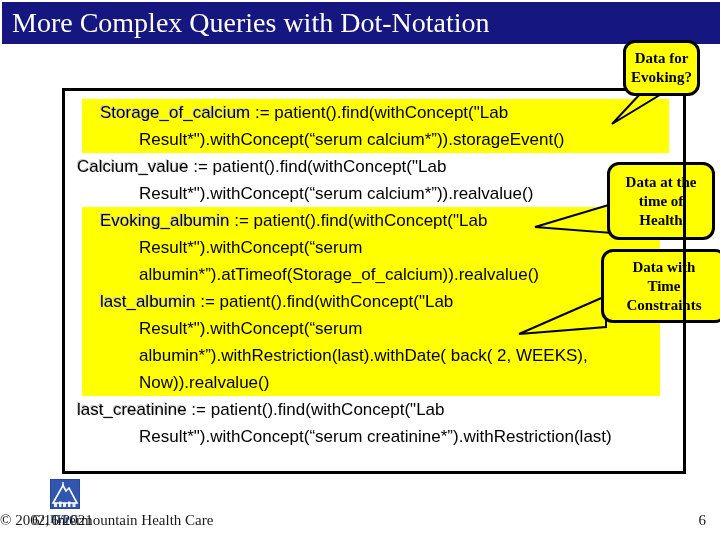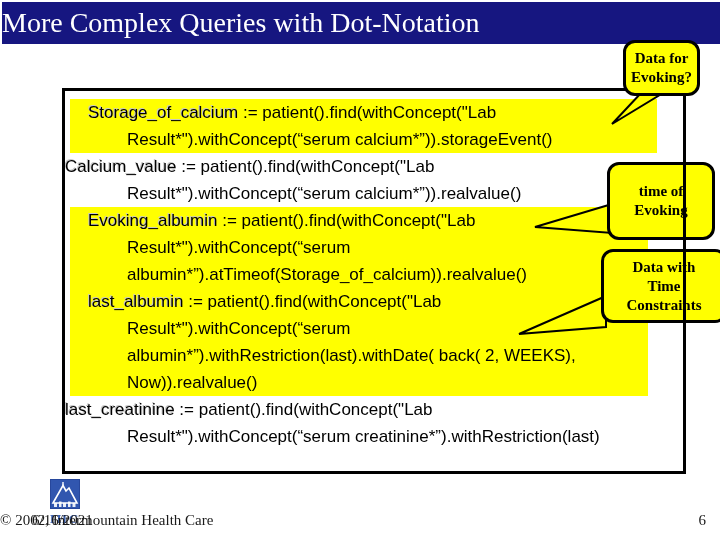--- a/index.html
+++ b/index.html
@@ -8,26 +8,26 @@
     background:#ffffff; font-family:"Liberation Sans", sans-serif;
   }
 
   
   .header {
     position:absolute; left:2px; top:2px; right:0; height:42px;
     background:var(--header_bg,#161680);
   }
   .header .title {
     font-family:"Liberation Serif", serif; font-size:28px; color:#ffffff;
-    line-height:42px; white-space:nowrap;
+    line-height:42px; padding-left:10px; white-space:nowrap;
   }
 
   
   .panel {
-    position:absolute; left:62px; top:88px; width:624px; height:386px;
+    position:absolute; left:74px; top:88px; width:624px; height:386px;
     background:#ffffff; box-sizing:border-box; z-index:1;
   }
   .code { position:absolute; left:3px; top:3px; right:3px; bottom:3px; padding-top:8px;
           font-size:17px; color:#000; }
   .code-line { height:27px; line-height:27px; white-space:nowrap; }
   .code-line.first  { }
   .code-line.indent { padding-left:62px; }
   .hl { background:var(--highlight,#ffff00); margin-left:5px; }
   .hl .code-line.first  { padding-left:18px; }
   .hl .code-line.indent { padding-left:57px; }
@@ -101,22 +101,23 @@
     <div class="code-line indent">Result*").withConcept(“serum creatinine*”).withRestriction(last)</div>
   </div>
 </div>
 
 <svg class="tails tails-low">
   <polygon class="tail" points="612,204 535,227 612,233"></polygon>
   <polygon class="tail" points="606,296 519,334 606,327"></polygon>
 </svg>
 
 <div class="callout c2">
+  <div>Data at the</div>
   <div>time of</div>
-  <div>Evoking</div>
+  <div>Health</div>
 </div>
 <div class="callout c3">
   <div>Data with</div>
   <div>Time</div>
   <div>Constraints</div>
 </div>
 
 <div class="panel-border"></div>
 
 <svg class="tails tails-high">

